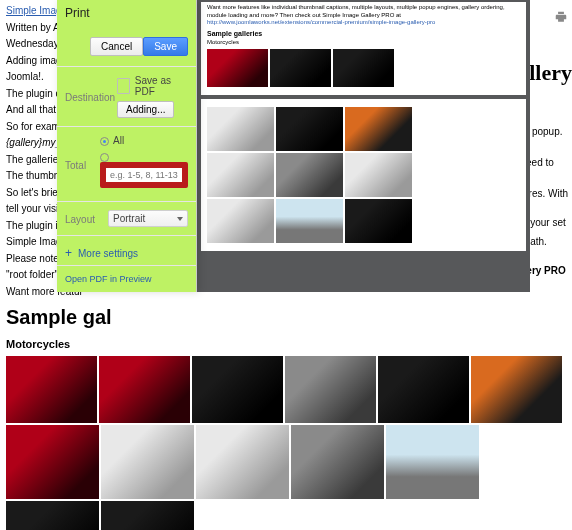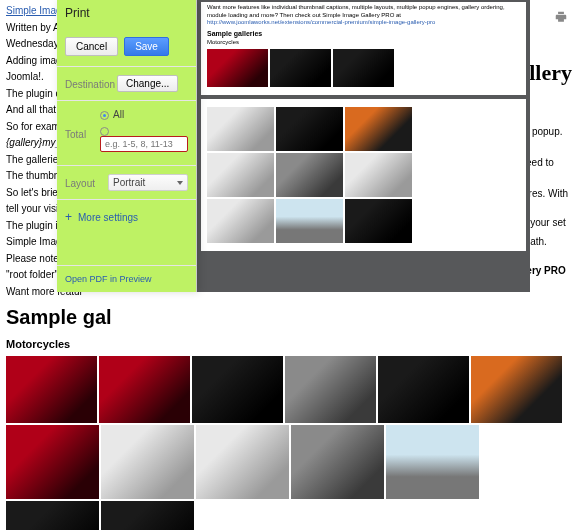--- a/index.html
+++ b/index.html
@@ -11,33 +11,33 @@
 .page p{margin:3px 0}
 .grid{display:flex;flex-wrap:wrap;gap:2px;margin-top:4px}
 .thumb{width:91px;height:67px;background:#222}
 .thumb.big{width:93px;height:74px}
 .bigword{position:absolute;right:0;top:60px;font-size:22px;font-weight:bold;color:#000;font-family:Georgia,serif}
 .printbtn{position:absolute;right:4px;top:10px;width:14px;height:14px}
 .dialog{position:absolute;top:0;left:57px;width:140px;height:292px;background:#bef264;border-right:1px solid #c9c9c9;box-shadow:2px 0 8px rgba(0,0,0,.15);font-size:10px;color:#444}
 .dlg-head{padding:6px 8px}
 .dlg-head .t{font-size:12px;color:#222;margin-bottom:3px}
 .dlg-head .s{font-size:10px;color:#555}
-.dlg-btns{display:flex;gap:6px;padding:8px}
+.dlg-btns{display:flex;justify-content:flex-end;padding:8px}
 .btn{border:1px solid #bfbfbf;background:linear-gradient(#fdfdfd,#ececec);border-radius:2px;font-size:10px;padding:3px 10px;cursor:pointer}
 .btn.primary{background:linear-gradient(#5b9dff,#357ae8);border-color:#2f6fe0;color:#fff}
 .sep{border-top:1px solid #e5e5e5;margin:2px 0}
 .row{display:flex;padding:6px 8px;align-items:center;gap:6px}
 .lbl{width:46px;color:#7a7a7a;font-size:10px;padding-top:2px}
 .col{flex:1}
 .savebox{display:flex;align-items:center;gap:5px;margin-bottom:4px}
 .pdf-icon{width:14px;height:16px;border:1px solid #bdbdbd;border-radius:1px;position:relative}
 .radio{width:9px;height:9px;border:1px solid #8a8a8a;border-radius:50%;display:inline-block;vertical-align:middle;margin-right:4px;position:relative}
 .radio.on::after{content:"";position:absolute;inset:2px;background:#4285f4;border-radius:50%}
 .rline{margin-bottom:5px}
-.tinput{width:88px;border:1px solid #b91c1c;border-radius:2px;font-size:9px;padding:2px 4px;color:#999}
+.tinput{width:88px;border:6px solid #b91c1c;border-radius:2px;font-size:9px;padding:2px 4px;color:#999}
 .select{width:80px;border:1px solid #cfcfcf;border-radius:2px;font-size:10px;padding:2px 4px;background:linear-gradient(#fcfcfc,#efefef);display:flex;justify-content:space-between;align-items:center}
 .caret{width:0;height:0;border-left:3px solid transparent;border-right:3px solid transparent;border-top:4px solid #666}
 .more{padding:8px;display:flex;align-items:center;gap:6px;color:#2a5db0;font-size:10px}
 .plus{color:#2a5db0;font-size:12px}
 .dlg-foot{position:absolute;bottom:0;left:0;right:0;border-top:1px solid #e5e5e5;padding:6px 8px;font-size:9px}
 .dlg-foot div{margin:2px 0}
 .preview{position:absolute;top:0;left:197px;width:333px;height:292px;background:#57585a;overflow:hidden}
 .pvpage{background:#fff;margin:2px auto 4px;width:325px;padding:2px 6px 8px;font-size:6px;line-height:1.25;color:#000}
 .pvpage a{color:#2a5db0}
 .pvpage h4{font-size:7px;font-weight:bold;margin:3px 0 1px}
@@ -144,21 +144,25 @@
   </div>
   <div class="dlg-btns">
     <button class="btn">Cancel</button>
     <button class="btn primary">Save</button>
   </div>
   <div class="sep"></div>
 
   <div class="row">
     <div class="lbl">Destination</div>
     <div class="col">
-      <button class="btn" style="padding:2px 8px">Change...</button>
+      <div class="savebox">
+        <span class="pdf-icon"></span>
+        <span>Save as PDF</span>
+      </div>
+      <button class="btn" style="padding:2px 8px">Adding...</button>
     </div>
   </div>
   <div class="sep"></div>
 
   <div class="row">
     <div class="lbl">Total</div>
     <div class="col">
       <div class="rline"><span class="radio on"></span><span>All</span></div>
       <div class="rline"><span class="radio"></span><input class="tinput" placeholder="e.g. 1-5, 8, 11-13" style=""></div>
     </div>

